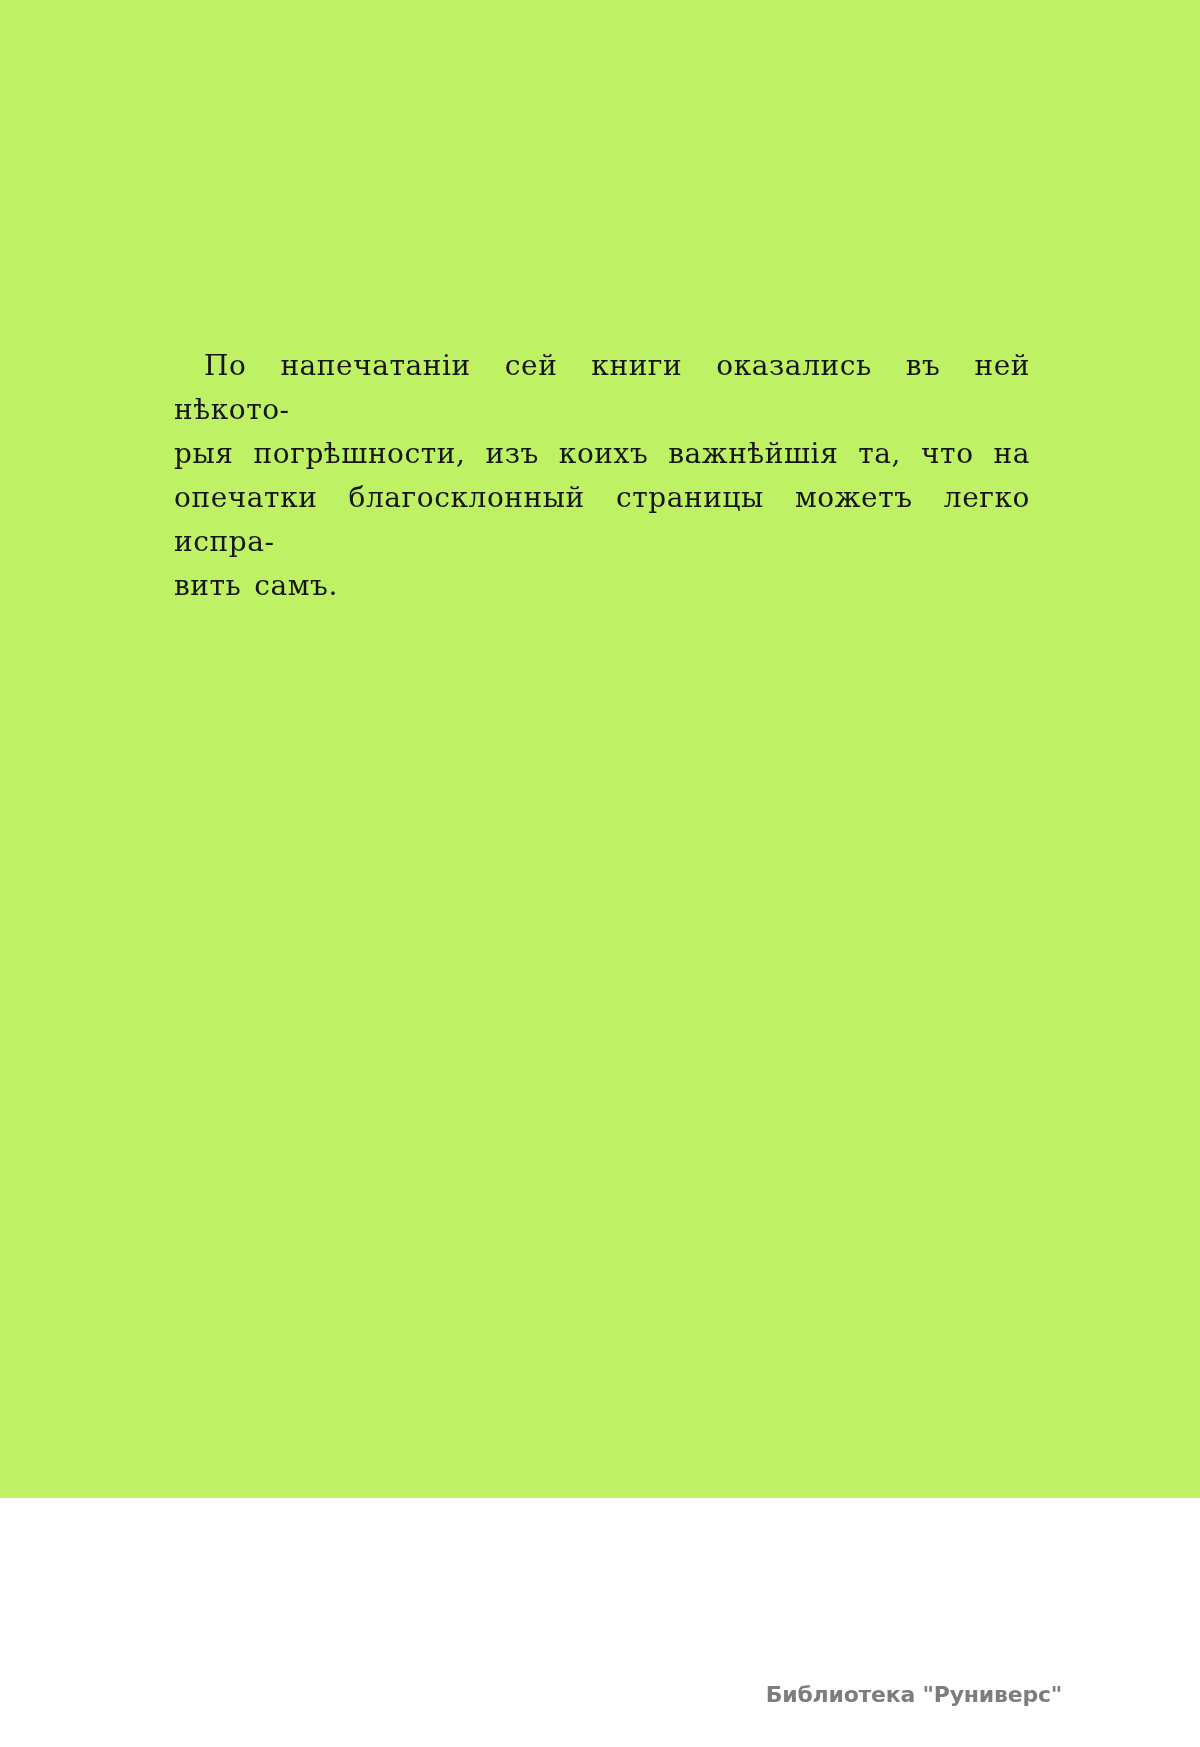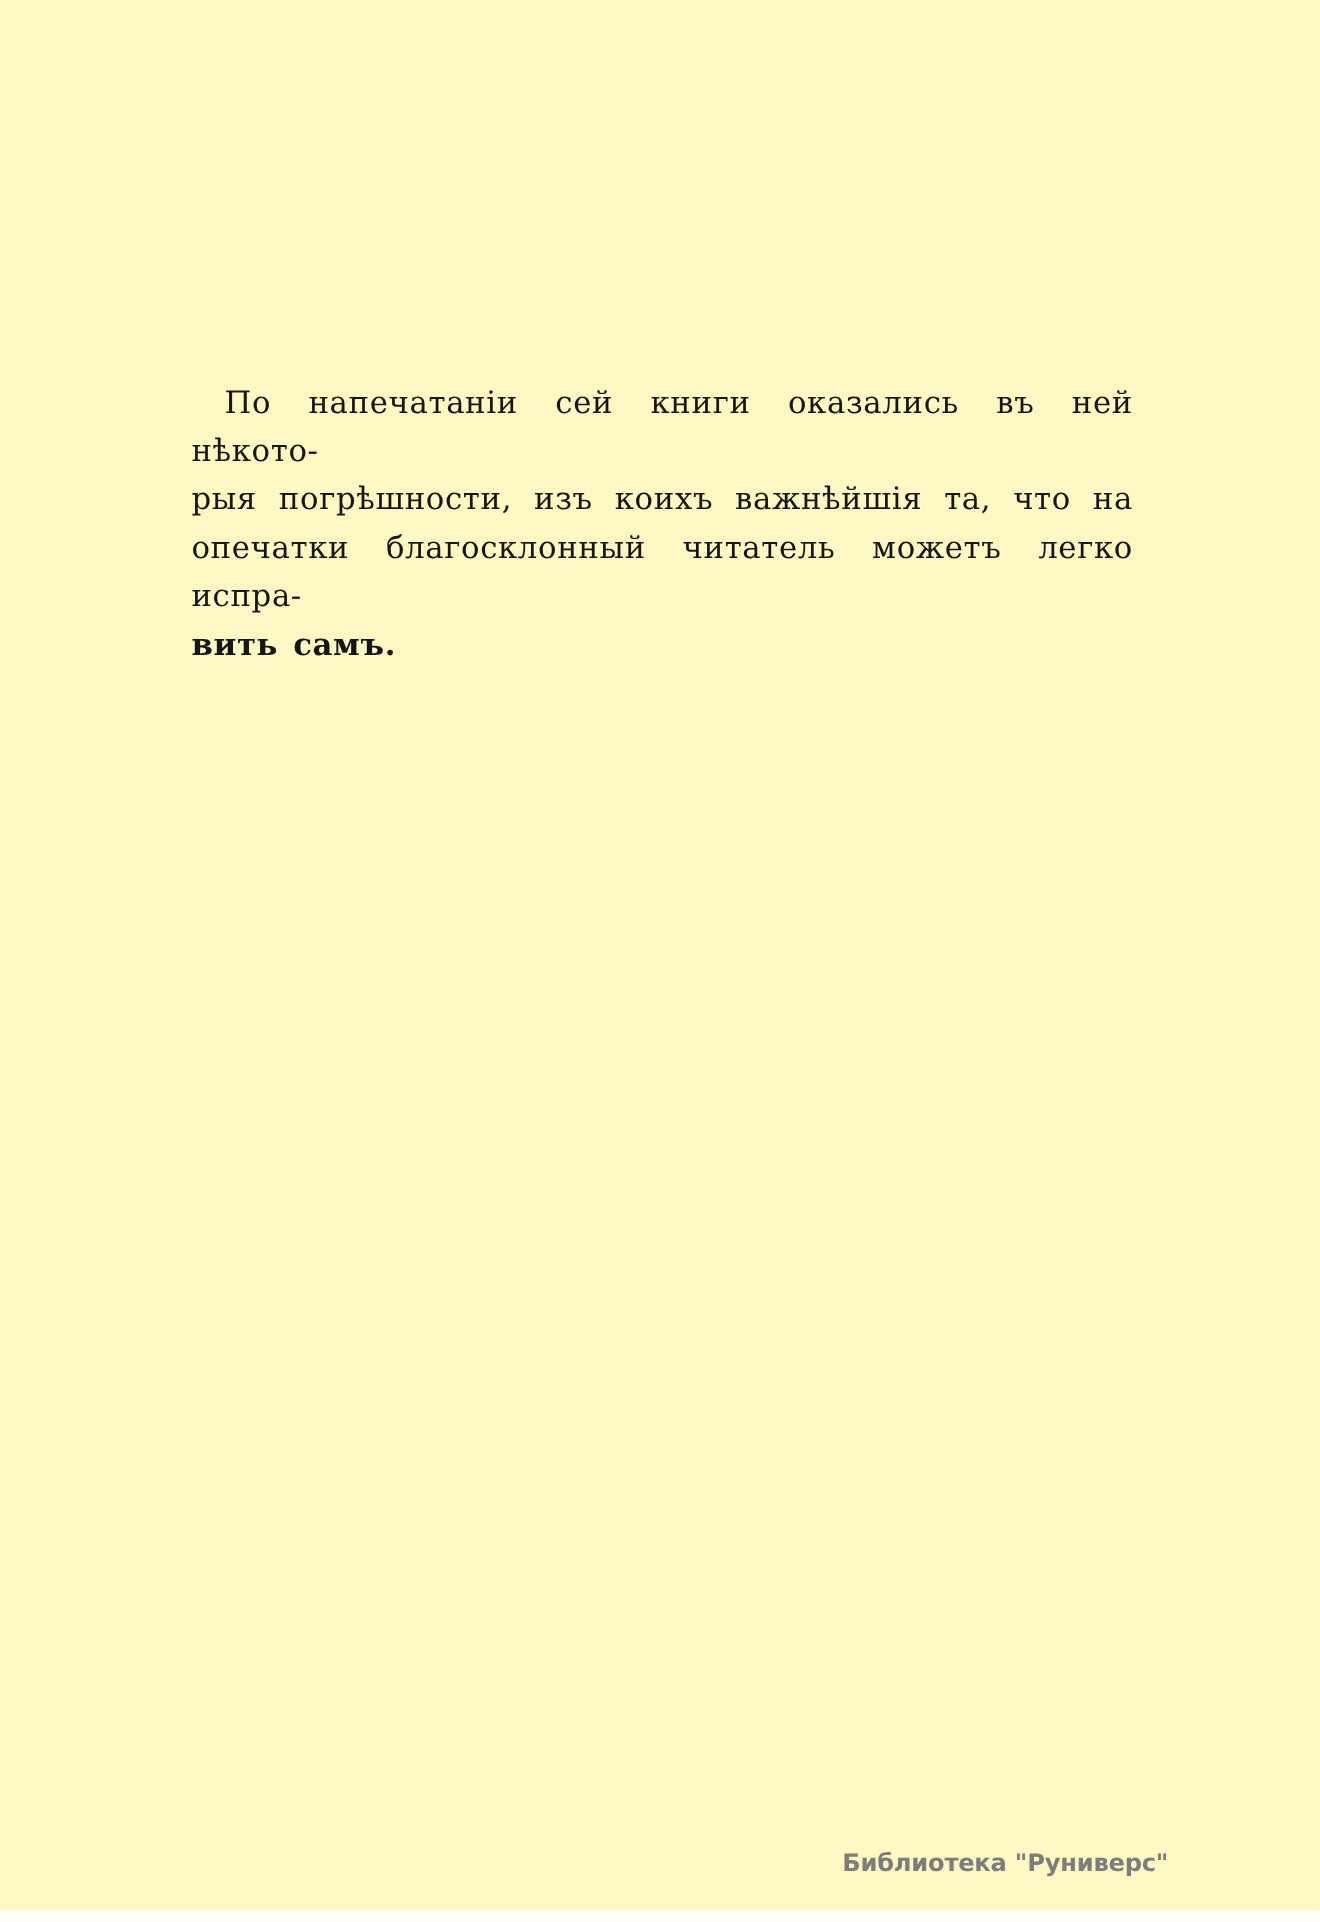--- a/index.html
+++ b/index.html
@@ -9,22 +9,22 @@
   body {
     width: 1200px;
     height: 1747px;
     background: #ffffff;
     font-family: "DejaVu Serif", "Liberation Serif", serif;
     overflow: hidden;
   }
   .page {
     position: relative;
     width: 1200px;
-    height: 1737px;
-    background: #fef9c3;
+    height: 1498px;
+    background: #bef264;
   }
   .errata-block {
     position: absolute;
     left: 174px;
     top: 344px;
     width: 856px;
     font-size: 28px;
     line-height: 44px;
     color: #161616;
     letter-spacing: 0.02em;
@@ -35,21 +35,20 @@
     text-align: justify;
     text-align-last: justify;
     white-space: normal;
   }
   .errata-line.first {
     text-indent: 30px;
   }
   .errata-line.last {
     text-align: left;
     text-align-last: left;
-    font-weight: bold;
   }
   .watermark {
     position: absolute;
     top: 1682px;
     right: 138px;
     font-family: "DejaVu Sans", "Liberation Sans", sans-serif;
     font-weight: bold;
     font-size: 22px;
     letter-spacing: -0.01em;
     color: #7d7d7d;
@@ -57,19 +56,19 @@
   }
 </style>
 </head>
 <body>
 
 <div class="page">
 
   <div class="errata-block">
     <div class="errata-line first">По напечатаніи сей книги оказались въ ней нѣкото-</div>
     <div class="errata-line">рыя погрѣшности, изъ коихъ важнѣйшія та, что на</div>
-    <div class="errata-line">опечатки благосклонный читатель можетъ легко испра-</div>
+    <div class="errata-line">опечатки благосклонный страницы можетъ легко испра-</div>
     <div class="errata-line last">вить самъ.</div>
   </div>
 
   <div class="watermark">Библиотека "Руниверс"</div>
 
 </div>
 
 </body></html>

